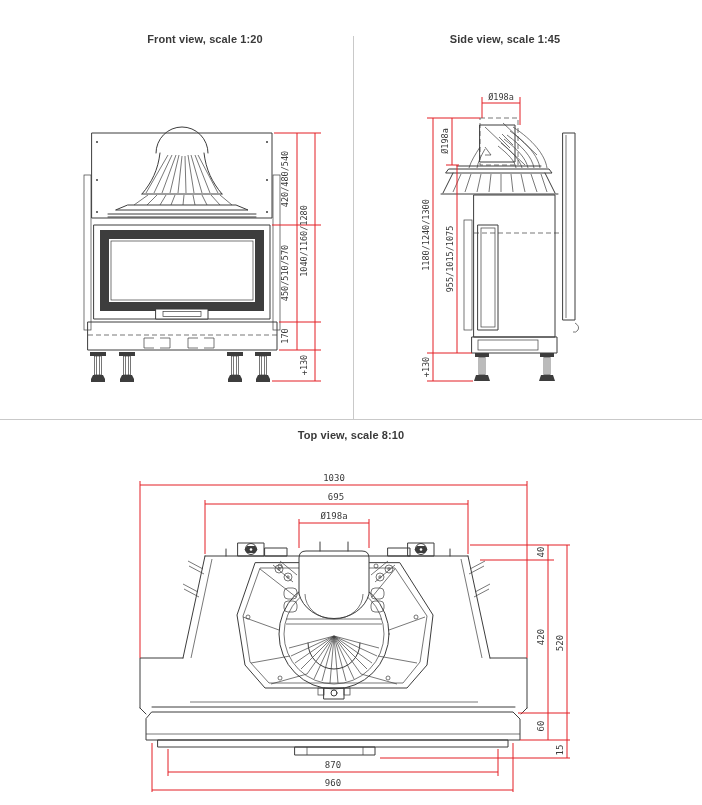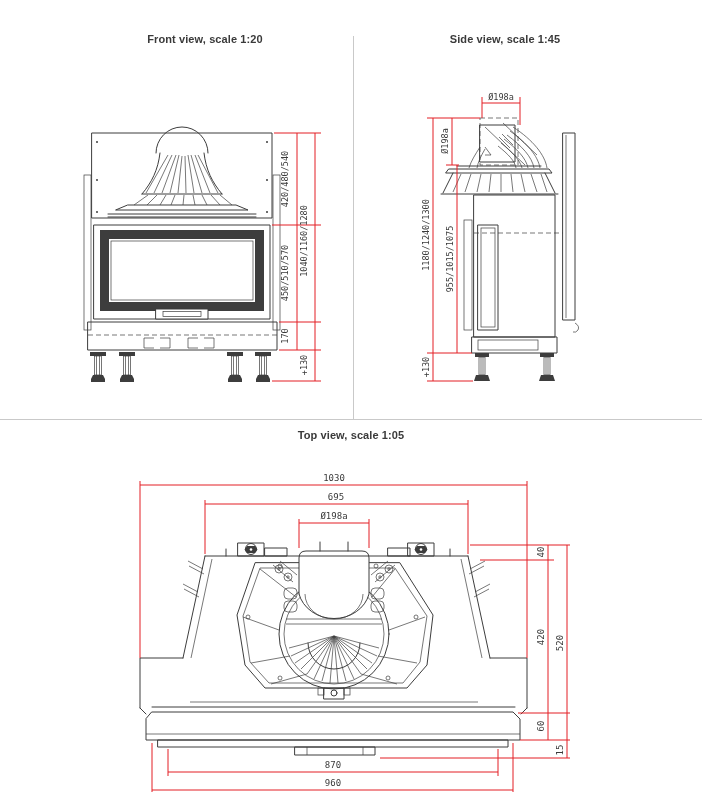--- a/index.html
+++ b/index.html
@@ -19,21 +19,21 @@
   .dim-text{font-family:"DejaVu Sans Mono", monospace;font-size:8.5px;fill:#3a3a3a;}
   .dim-text-lg{font-family:"DejaVu Sans Mono", monospace;font-size:9px;fill:#3a3a3a;}
 </style>
 </head>
 <body>
 
 <div id="canvas">
 
   <div class="view-title" style="left:80px;top:33px;width:250px;">Front view, scale 1:20</div>
   <div class="view-title" style="left:390px;top:33px;width:230px;">Side view, scale 1:45</div>
-  <div class="view-title" style="left:226px;top:429px;width:250px;">Top view, scale 1:05</div>
+  <div class="view-title" style="left:226px;top:429px;width:250px;">Top view, scale 8:10</div>
 
   <div class="divider-v" style="left:353px;top:36px;height:383px;"></div>
   <div class="divider-h" style="left:0;top:419px;width:702px;"></div>
 
   <svg style="left:80px;top:108px;" width="250" height="290" viewBox="0 0 250 290">
     <g>
 
       <rect class="draw-thin" x="4" y="67" width="7" height="155"></rect>
       <rect class="draw-thin" x="193" y="67" width="7" height="155"></rect>
 

